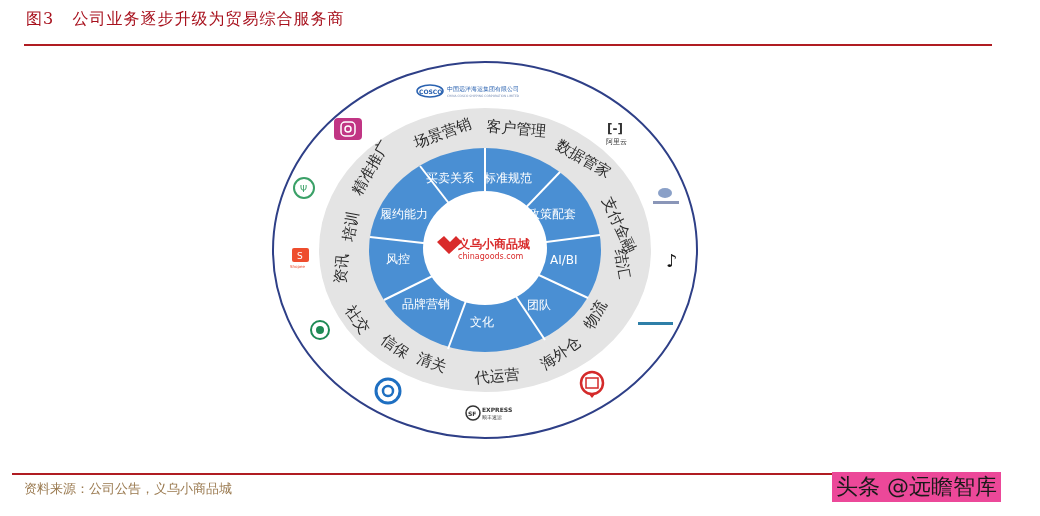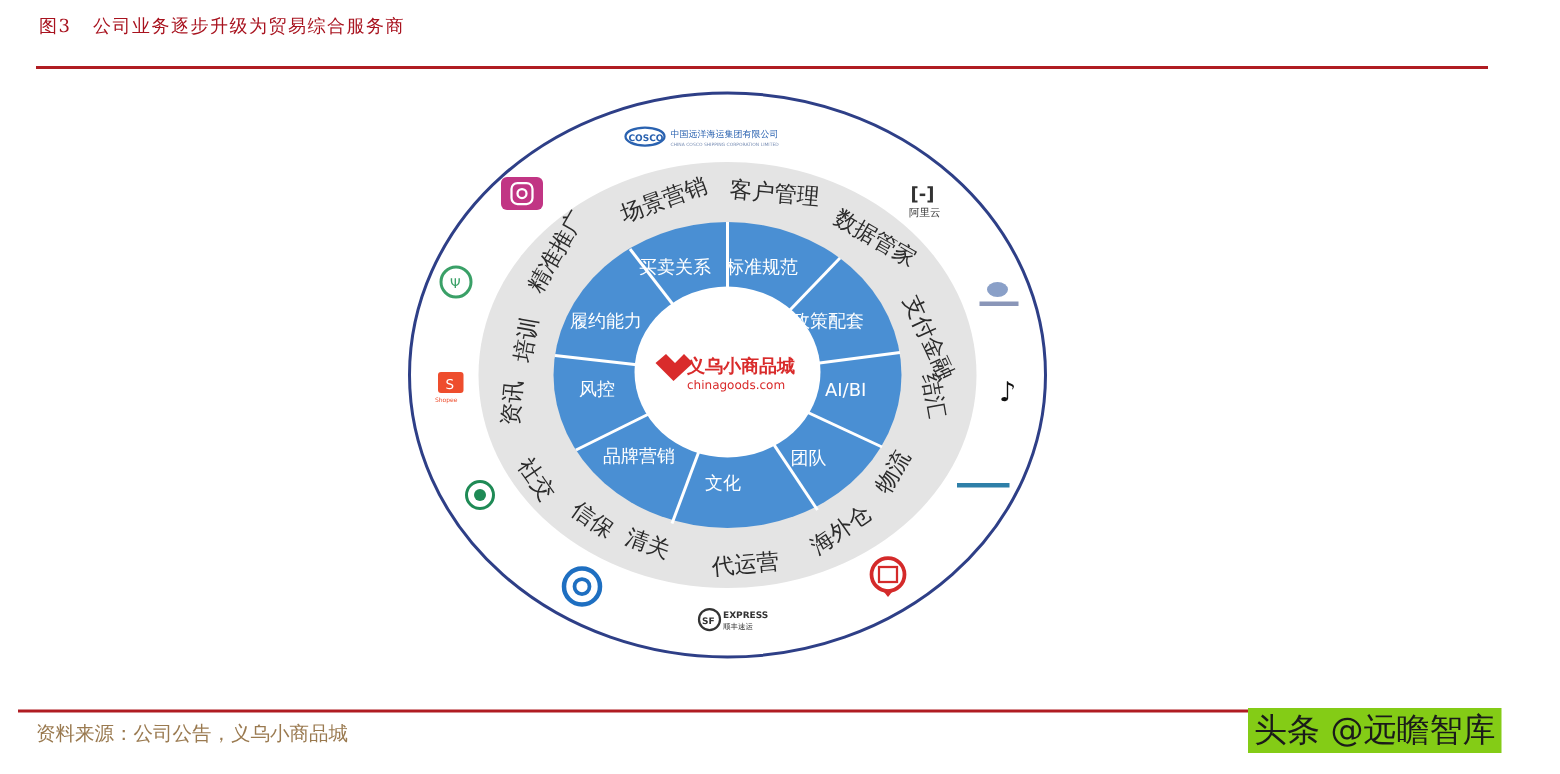--- a/index.html
+++ b/index.html
@@ -1,21 +1,21 @@
 <!DOCTYPE html>
 <html><head>
 <meta charset="utf-8">
 <style>
   html, body { margin:0; padding:0; background:#ffffff; }
   body { width:1040px; height:516px; position:relative; overflow:hidden; font-family:"DejaVu Sans", sans-serif; }
-  .fig-title { position:absolute; left:26px; top:9px; font-family:"DejaVu Serif", serif; font-size:12px; color:#a8121e; letter-spacing:1px; white-space:pre; }
+  .fig-title { position:absolute; left:26px; top:9px; font-family:"DejaVu Serif", serif; font-size:16px; color:#a8121e; letter-spacing:1px; white-space:pre; }
   .rule-top { position:absolute; left:24px; top:44px; width:968px; height:2px; background:#b01c22; }
   .rule-bottom { position:absolute; left:12px; top:473px; width:830px; height:2px; background:#b01c22; }
   .source { position:absolute; left:24px; top:480px; font-family:"DejaVu Serif", serif; font-size:13px; color:#9a7a50; }
-  .watermark { position:absolute; left:832px; top:472px; font-size:22px; color:#1a1a1a; background:#84cc16; padding:0 4px; letter-spacing:0px; }
+  .watermark { position:absolute; left:832px; top:472px; font-size:22px; color:#1a1a1a; background:#ec4899; padding:0 4px; letter-spacing:0px; }
   svg.diagram { position:absolute; left:0; top:0; }
   .ring-text { font-family:"DejaVu Sans", sans-serif; font-size:15px; fill:#2a2a2a; }
   .seg-text { font-family:"DejaVu Sans", sans-serif; font-size:12px; fill:#ffffff; }
 </style>
 </head>
 <body>
 
 <div class="fig-title">图3   公司业务逐步升级为贸易综合服务商</div>
 <div class="rule-top"></div>
 

